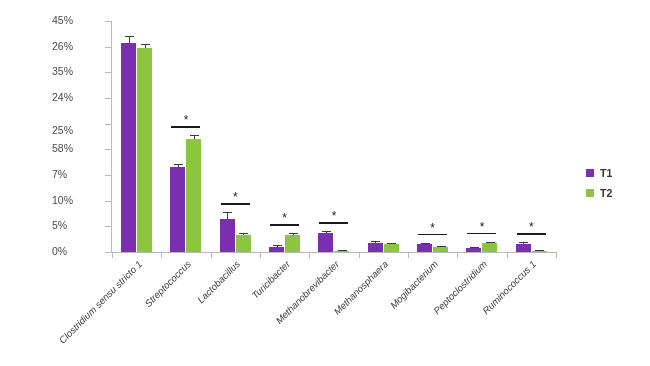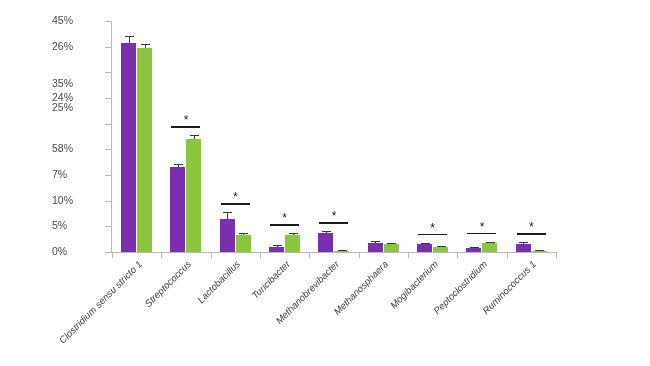--- a/index.html
+++ b/index.html
@@ -164,25 +164,25 @@
       <div class="y-label-wrap" style="top: 246px;">0%</div>
       <div class="y-tick" style="top: 226.333px;"></div>
       <div class="y-label-wrap" style="top: 220.333px;">5%</div>
       <div class="y-tick" style="top: 200.667px;"></div>
       <div class="y-label-wrap" style="top: 194.667px;">10%</div>
       <div class="y-tick" style="top: 175px;"></div>
       <div class="y-label-wrap" style="top: 169px;">7%</div>
       <div class="y-tick" style="top: 149.333px;"></div>
       <div class="y-label-wrap" style="top: 143.333px;">58%</div>
       <div class="y-tick" style="top: 123.667px;"></div>
-      <div class="y-label-wrap" style="top: 102px;">25%</div>
+      <div class="y-label-wrap" style="top: 125px;">25%</div>
       <div class="y-tick" style="top: 98px;"></div>
       <div class="y-label-wrap" style="top: 92px;">24%</div>
       <div class="y-tick" style="top: 72.3333px;"></div>
-      <div class="y-label-wrap" style="top: 66.3333px; margin-top: 12px;">35%</div>
+      <div class="y-label-wrap" style="top: 66.3333px;">35%</div>
       <div class="y-tick" style="top: 46.6667px;"></div>
       <div class="y-label-wrap" style="top: 40.6667px;">26%</div>
       <div class="y-tick" style="top: 21px;"></div>
       <div class="y-label-wrap" style="top: 15px;">45%</div>
     </div>
   <div id="x-ticks">
       <div class="x-tick" style="left: 112px;"></div>
       <div class="x-tick" style="left: 161.333px;"></div>
       <div class="x-tick" style="left: 210.667px;"></div>
       <div class="x-tick" style="left: 260px;"></div>
@@ -288,14 +288,24 @@
       <div class="cat-label" style="left: -14px; width: 200px; top: 259px;">Streptococcus</div>
       <div class="cat-label" style="left: 35.3333px; width: 200px; top: 259px;">Lactobacillus</div>
       <div class="cat-label" style="left: 84.6667px; width: 200px; top: 259px;">Turicibacter</div>
       <div class="cat-label" style="left: 134px; width: 200px; top: 259px;">Methanobrevibacter</div>
       <div class="cat-label" style="left: 183.333px; width: 200px; top: 259px;">Methanosphaera</div>
       <div class="cat-label" style="left: 232.667px; width: 200px; top: 259px;">Mogibacterium</div>
       <div class="cat-label" style="left: 282px; width: 200px; top: 259px;">Peptoclostridium</div>
       <div class="cat-label" style="left: 331.333px; width: 200px; top: 259px;">Ruminococcus 1</div>
     </div>
 
+  <div class="legend" id="legend">
+      <div class="legend-row">
+        <span class="legend-swatch t1"></span>
+        <span class="legend-text">T1</span>
+      </div>
+      <div class="legend-row">
+        <span class="legend-swatch t2"></span>
+        <span class="legend-text">T2</span>
+      </div>
+    </div>
 
 </div>
 
 </body></html>

